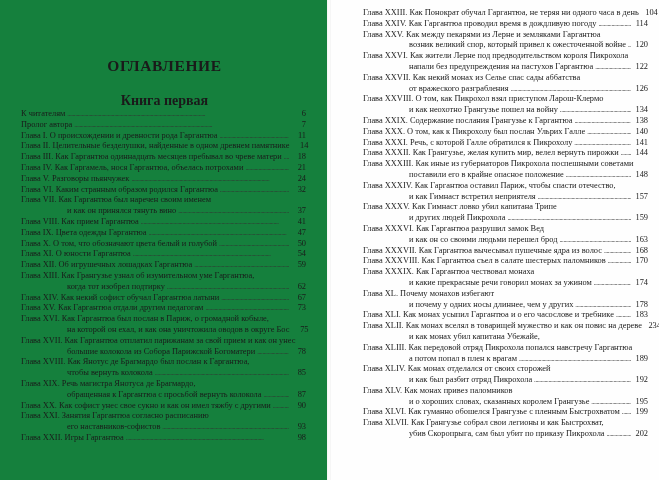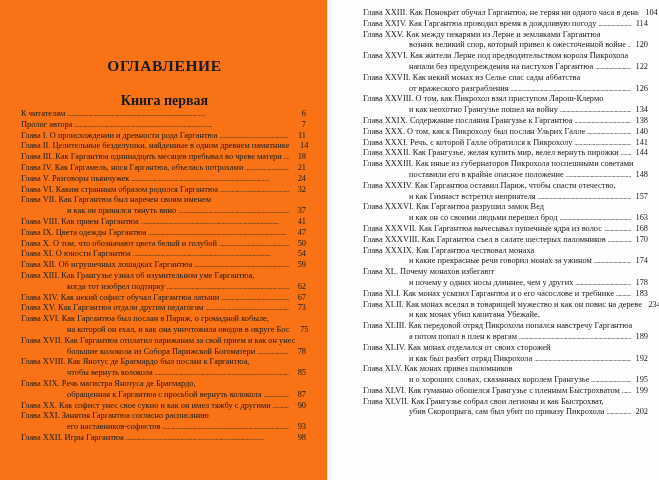--- a/index.html
+++ b/index.html
@@ -4,21 +4,21 @@
   <style>
     html, body { margin: 0; padding: 0; }
     body {
       width: 659px; height: 480px; overflow: hidden;
       background: #ffffff;
       font-family: "Liberation Serif", "DejaVu Serif", serif;
       color: #1a1a1a;
       position: relative;
     }
     .spread { position: absolute; left: 0; top: 0; width: 659px; height: 480px; display: flex; }
-    .page { position: relative; width: 329px; height: 480px; background: #f97316; }
+    .page { position: relative; width: 329px; height: 480px; background: #15803d; }
     .page.right { width: 330px; background: #fefefe; }
     .gutter { position: absolute; left: 327px; top: 0; width: 4px; height: 480px;
       background: linear-gradient(to right, #f3f3f3, #ffffff, #f3f3f3); }
     .title {
       position: absolute; left: 0; width: 329px; top: 57px;
       text-align: center; font-size: 15.5px; font-weight: bold; letter-spacing: 0.6px;
     }
     .subtitle {
       position: absolute; left: 0; width: 329px; top: 93px;
       text-align: center; font-size: 14px; font-weight: bold;
@@ -333,20 +333,30 @@
             <span class="txt">Глава XXXIV. Как Гаргантюа оставил Париж, чтобы спасти отечество,</span>
           </div>
           <div class="line indent">
             <span class="txt">и как Гимнаст встретил неприятеля</span>
             <span class="dots"></span>
             <span class="pg">157</span>
           </div>
         </li>
         <li class="entry">
           <div class="line">
+            <span class="txt">Глава XXXV. Как Гимнаст ловко убил капитана Трипе</span>
+          </div>
+          <div class="line indent">
+            <span class="txt">и других людей Пикрохола</span>
+            <span class="dots"></span>
+            <span class="pg">159</span>
+          </div>
+        </li>
+        <li class="entry">
+          <div class="line">
             <span class="txt">Глава XXXVI. Как Гаргантюа разрушил замок Вед</span>
           </div>
           <div class="line indent">
             <span class="txt">и как он со своими людьми перешел брод</span>
             <span class="dots"></span>
             <span class="pg">163</span>
           </div>
         </li>
         <li class="entry">
           <div class="line">

